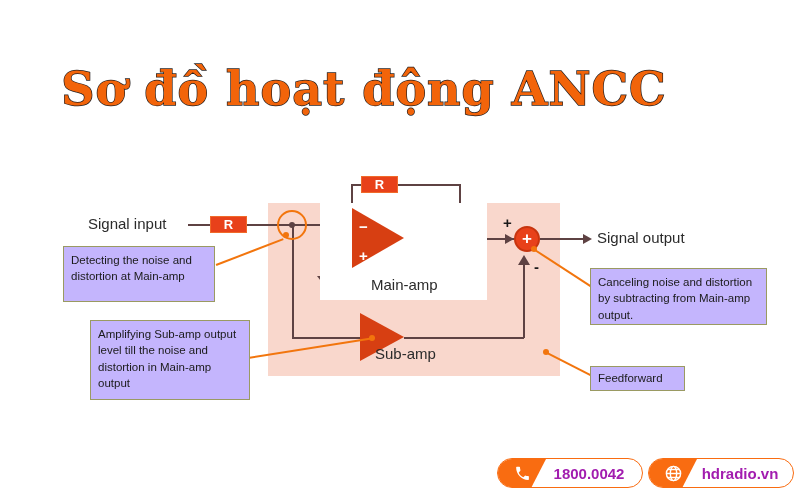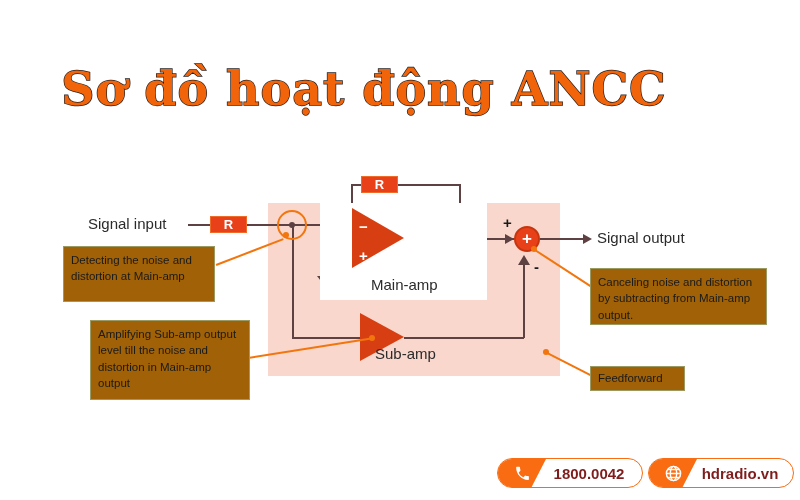--- a/index.html
+++ b/index.html
@@ -60,39 +60,39 @@
   .detectring{
     position:absolute;width:30px;height:30px;border-radius:50%;
     border:2px solid #F2750D;box-sizing:border-box;background:transparent;
   }
   .sign{position:absolute;font-size:15px;font-weight:bold;color:#1a1a1a;}
 
   .iolabel{position:absolute;font-size:15px;color:#2b2b2b;white-space:nowrap;}
 
   
   .callout{
-    position:absolute;background:#a16207;border:1px solid #9a9a62;
+    position:absolute;background:#c4b5fd;border:1px solid #9a9a62;
     font-size:11.5px;line-height:1.42;color:#1a1a1a;
     padding:5px 7px;box-sizing:border-box;
   }
   .leader{position:absolute;height:1.6px;background:#F2750D;transform-origin:0 50%;}
   .dot{position:absolute;width:6px;height:6px;border-radius:50%;background:#F2750D;}
 
   
   .badge{
     position:absolute;height:30px;border:1.6px solid #F96C11;border-radius:15px;
     background:#ffffff;box-sizing:border-box;overflow:hidden;display:flex;align-items:center;
   }
   .badge .ic{
     width:48px;height:100%;background:#F96C11;display:flex;align-items:center;justify-content:center;
     color:#fff;-webkit-clip-path:polygon(0 0,100% 0,70% 100%,0 100%);clip-path:polygon(0 0,100% 0,70% 100%,0 100%);
   }
   .badge .txt{
     flex:1;display:flex;align-items:center;justify-content:center;
-    color:#7f1d1d;font-size:15px;font-weight:bold;padding-right:10px;text-align:right;
+    color:#a21caf;font-size:15px;font-weight:bold;padding-right:10px;text-align:right;
   }
   .ic svg{display:block;}
 </style>
 </head>
 <body>
 
 <div id="stage">
 
   <div class="title">Sơ đồ hoạt động ANCC</div>
 

